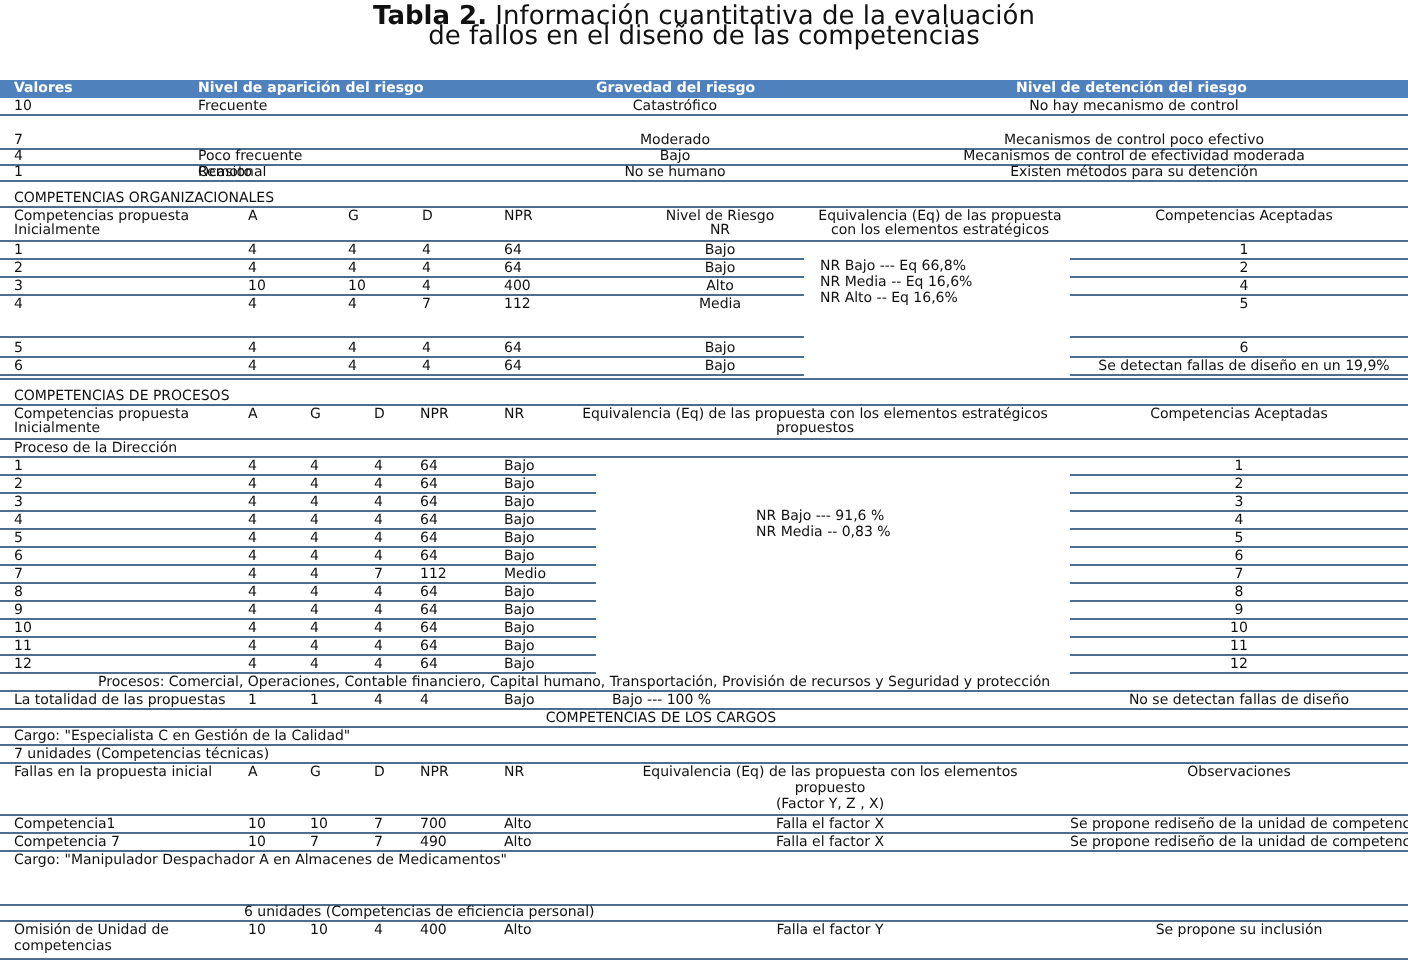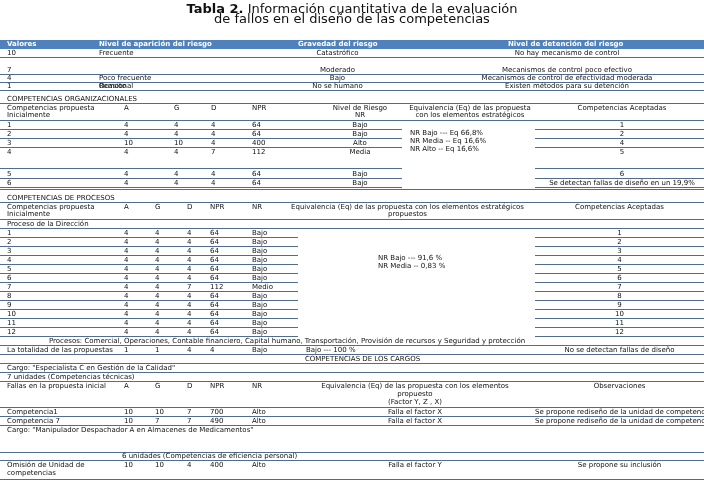--- a/index.html
+++ b/index.html
@@ -252,21 +252,21 @@
     <div class="ln" style="left: 0px; top: 345px; width: 704px; background: rgb(79, 109, 143);"></div>
     <div class="abs" style="left: 7px; top: 346px;">La totalidad de las propuestas</div>
     <div class="abs" style="left: 124px; top: 346px;">1</div>
     <div class="abs" style="left: 155px; top: 346px;">1</div>
     <div class="abs" style="left: 187px; top: 346px;">4</div>
     <div class="abs" style="left: 210px; top: 346px;">4</div>
     <div class="abs" style="left: 252px; top: 346px;">Bajo</div>
     <div class="abs" style="left: 306px; top: 346px;">Bajo   ---    100 %</div>
     <div class="abs c" style="left: 535px; top: 346px; width: 169px;">No se detectan fallas de diseño</div>
     <div class="ln" style="left: 0px; top: 354px; width: 704px; background: rgb(79, 109, 143);"></div>
-    <div class="abs c" style="left: 0px; top: 355px; width: 661px; padding-left: 32px;">COMPETENCIAS  DE LOS CARGOS</div>
+    <div class="abs c" style="left: 0px; top: 355px; width: 661px;">COMPETENCIAS  DE LOS CARGOS</div>
     <div class="ln" style="left: 0px; top: 363px; width: 704px; background: rgb(79, 109, 143);"></div>
     <div class="abs" style="left: 7px; top: 364px;">Cargo: "Especialista C en Gestión de la Calidad"</div>
     <div class="ln" style="left: 0px; top: 372px; width: 704px; background: rgb(79, 109, 143);"></div>
     <div class="abs" style="left: 7px; top: 373px;">7 unidades (Competencias técnicas)</div>
     <div class="ln" style="left: 0px; top: 381px; width: 704px; background: rgb(79, 109, 143);"></div>
     <div class="abs" style="left: 7px; top: 382px;">Fallas en la propuesta inicial</div>
     <div class="abs" style="left: 124px; top: 382px;">A</div>
     <div class="abs" style="left: 155px; top: 382px;">G</div>
     <div class="abs" style="left: 187px; top: 382px;">D</div>
     <div class="abs" style="left: 210px; top: 382px;">NPR</div>

